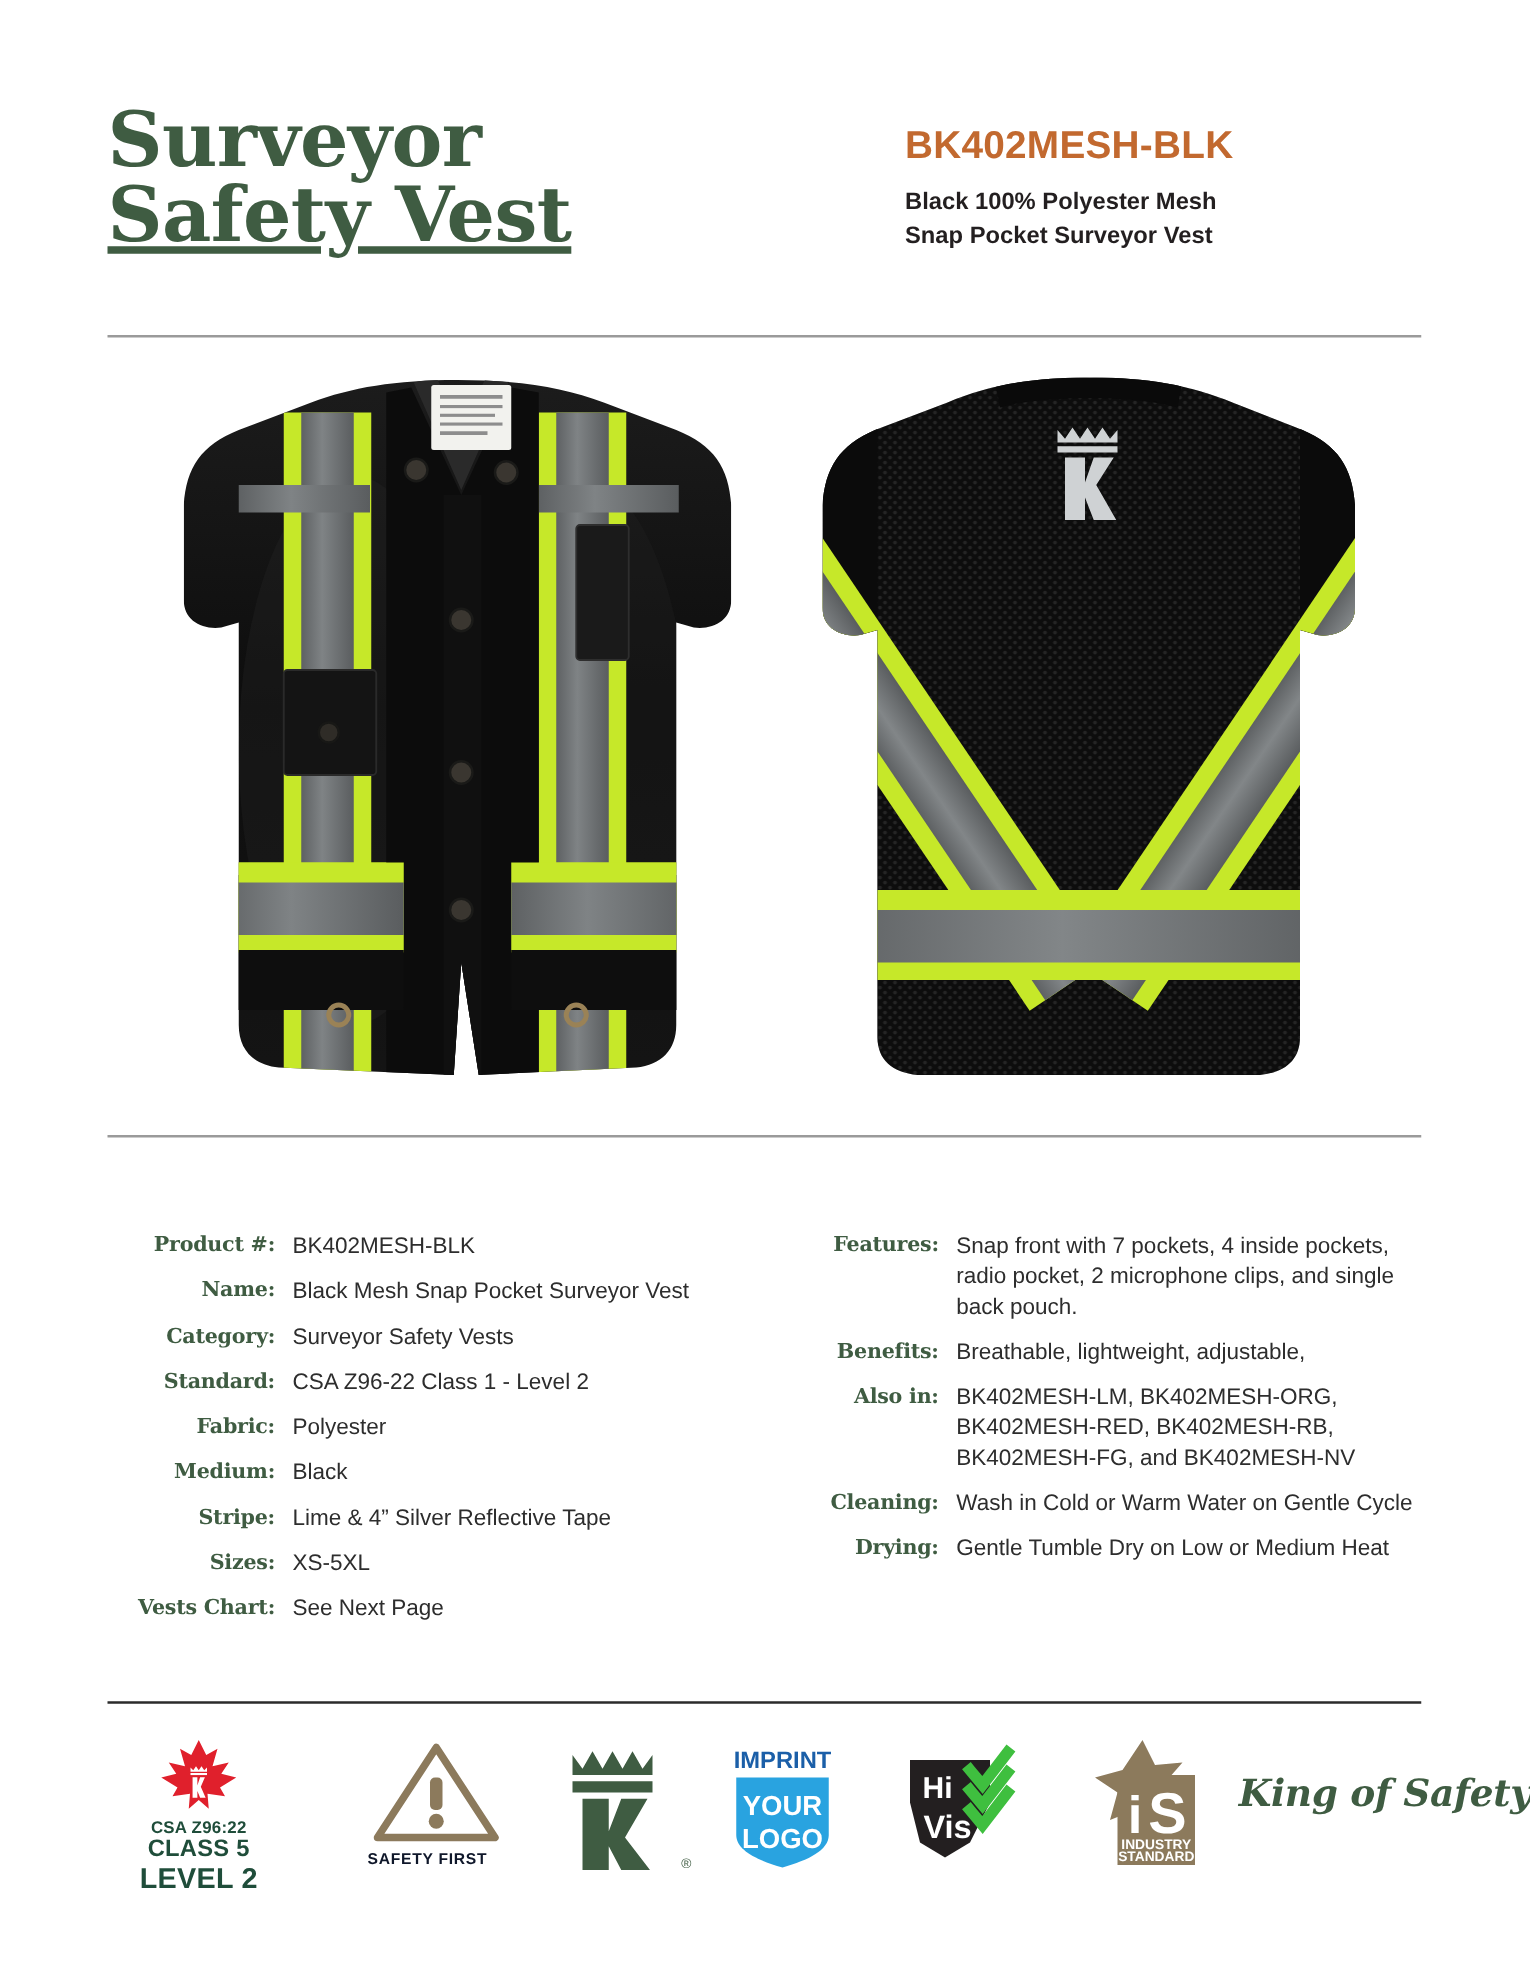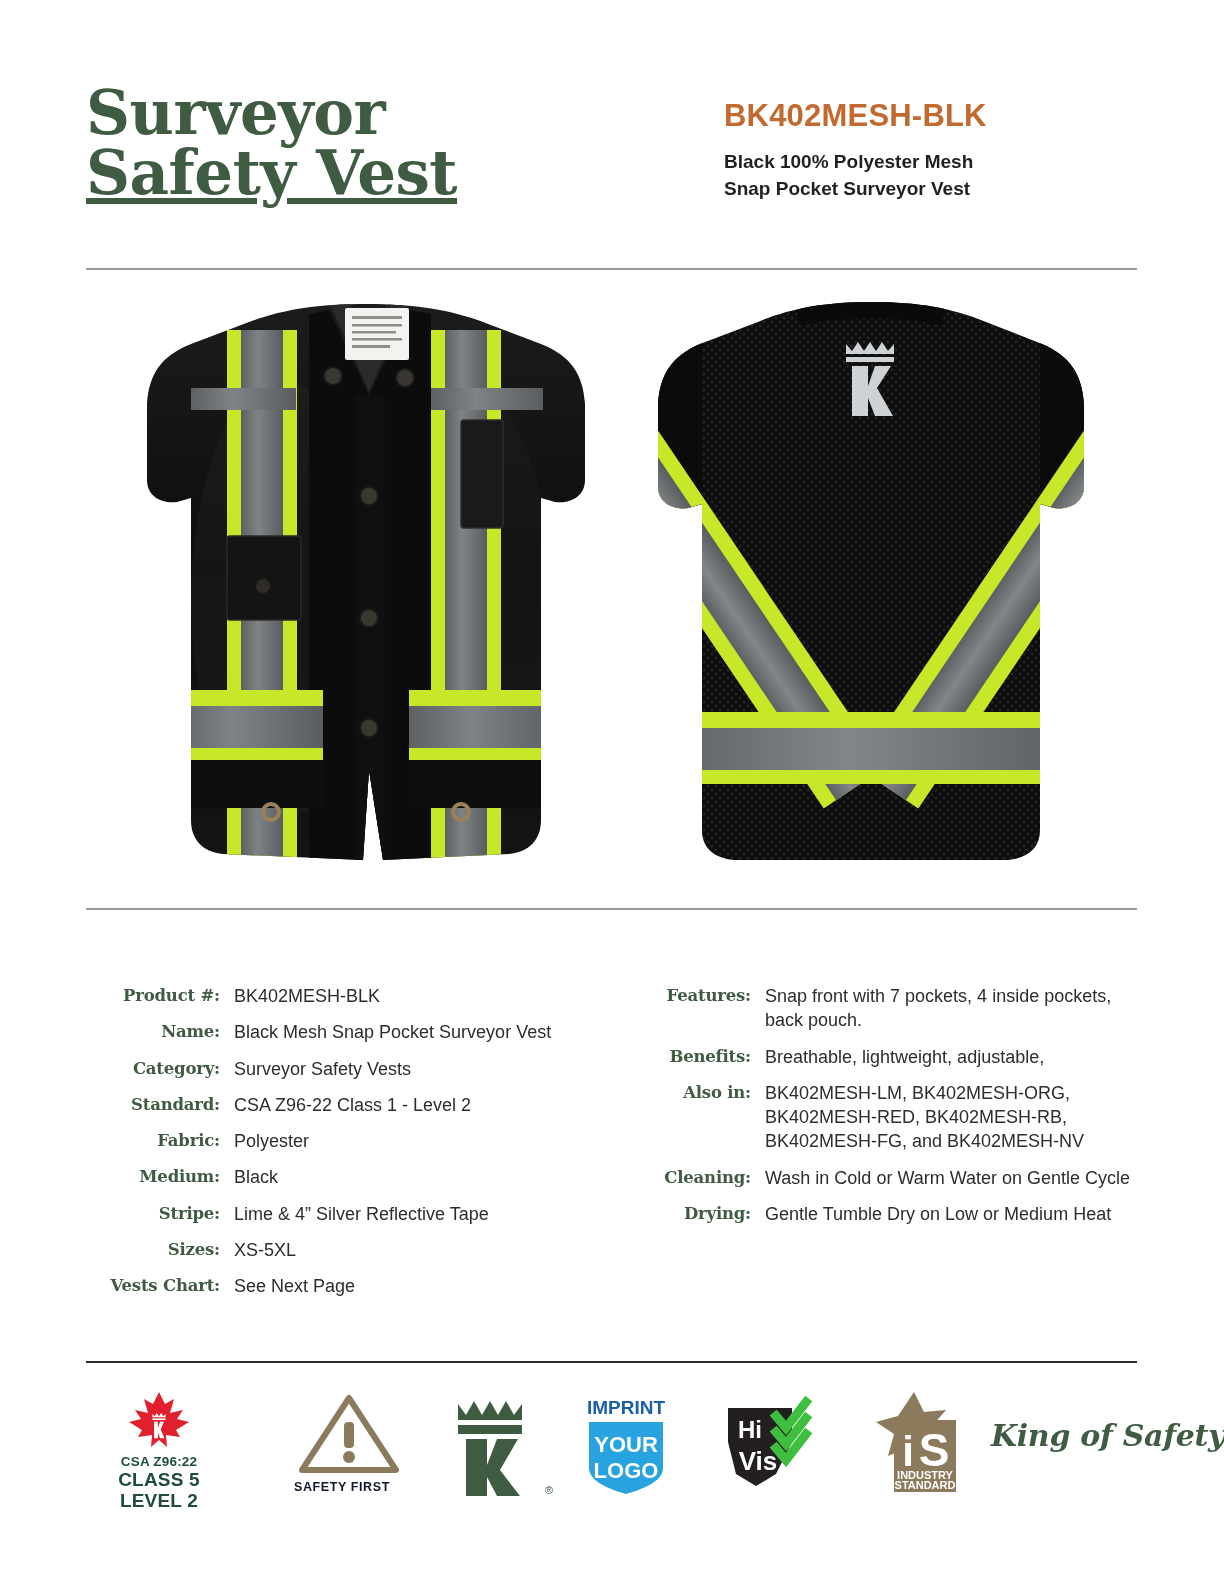--- a/index.html
+++ b/index.html
@@ -109,21 +109,21 @@
   .badge svg{display:block;}
   .csa-text{
     text-align:center;
     font-family:"Liberation Sans", sans-serif;
     color:#1f4d3a;
     font-weight:700;
     line-height:1.12;
   }
   .csa-t1{font-size:13.5px;letter-spacing:0.2px;}
   .csa-t2{font-size:19px;letter-spacing:0.2px;}
-  .csa-t3{font-size:19px;letter-spacing:0.2px;}
+  .csa-t3{font-size:23px;letter-spacing:0.2px;}
   .safety-cap{
     font-size:12.5px;
     font-weight:700;
     letter-spacing:0.6px;
     color:#0f172a;
     margin-top:4px;
   }
 </style>
 </head>
 <body>
@@ -345,20 +345,21 @@
           <span class="ln">See Next Page</span>
         </div>
       </div>
     </div>
 
     <div class="col col-right">
       <div class="spec-row">
         <div class="spec-label">Features:</div>
         <div class="spec-value">
           <span class="ln">Snap front with 7 pockets, 4 inside pockets,</span>
+          <span class="ln">radio pocket, 2 microphone clips, and single</span>
           <span class="ln">back pouch.</span>
         </div>
       </div>
       <div class="spec-row">
         <div class="spec-label">Benefits:</div>
         <div class="spec-value">
           <span class="ln">Breathable, lightweight, adjustable,</span>
         </div>
       </div>
       <div class="spec-row">

